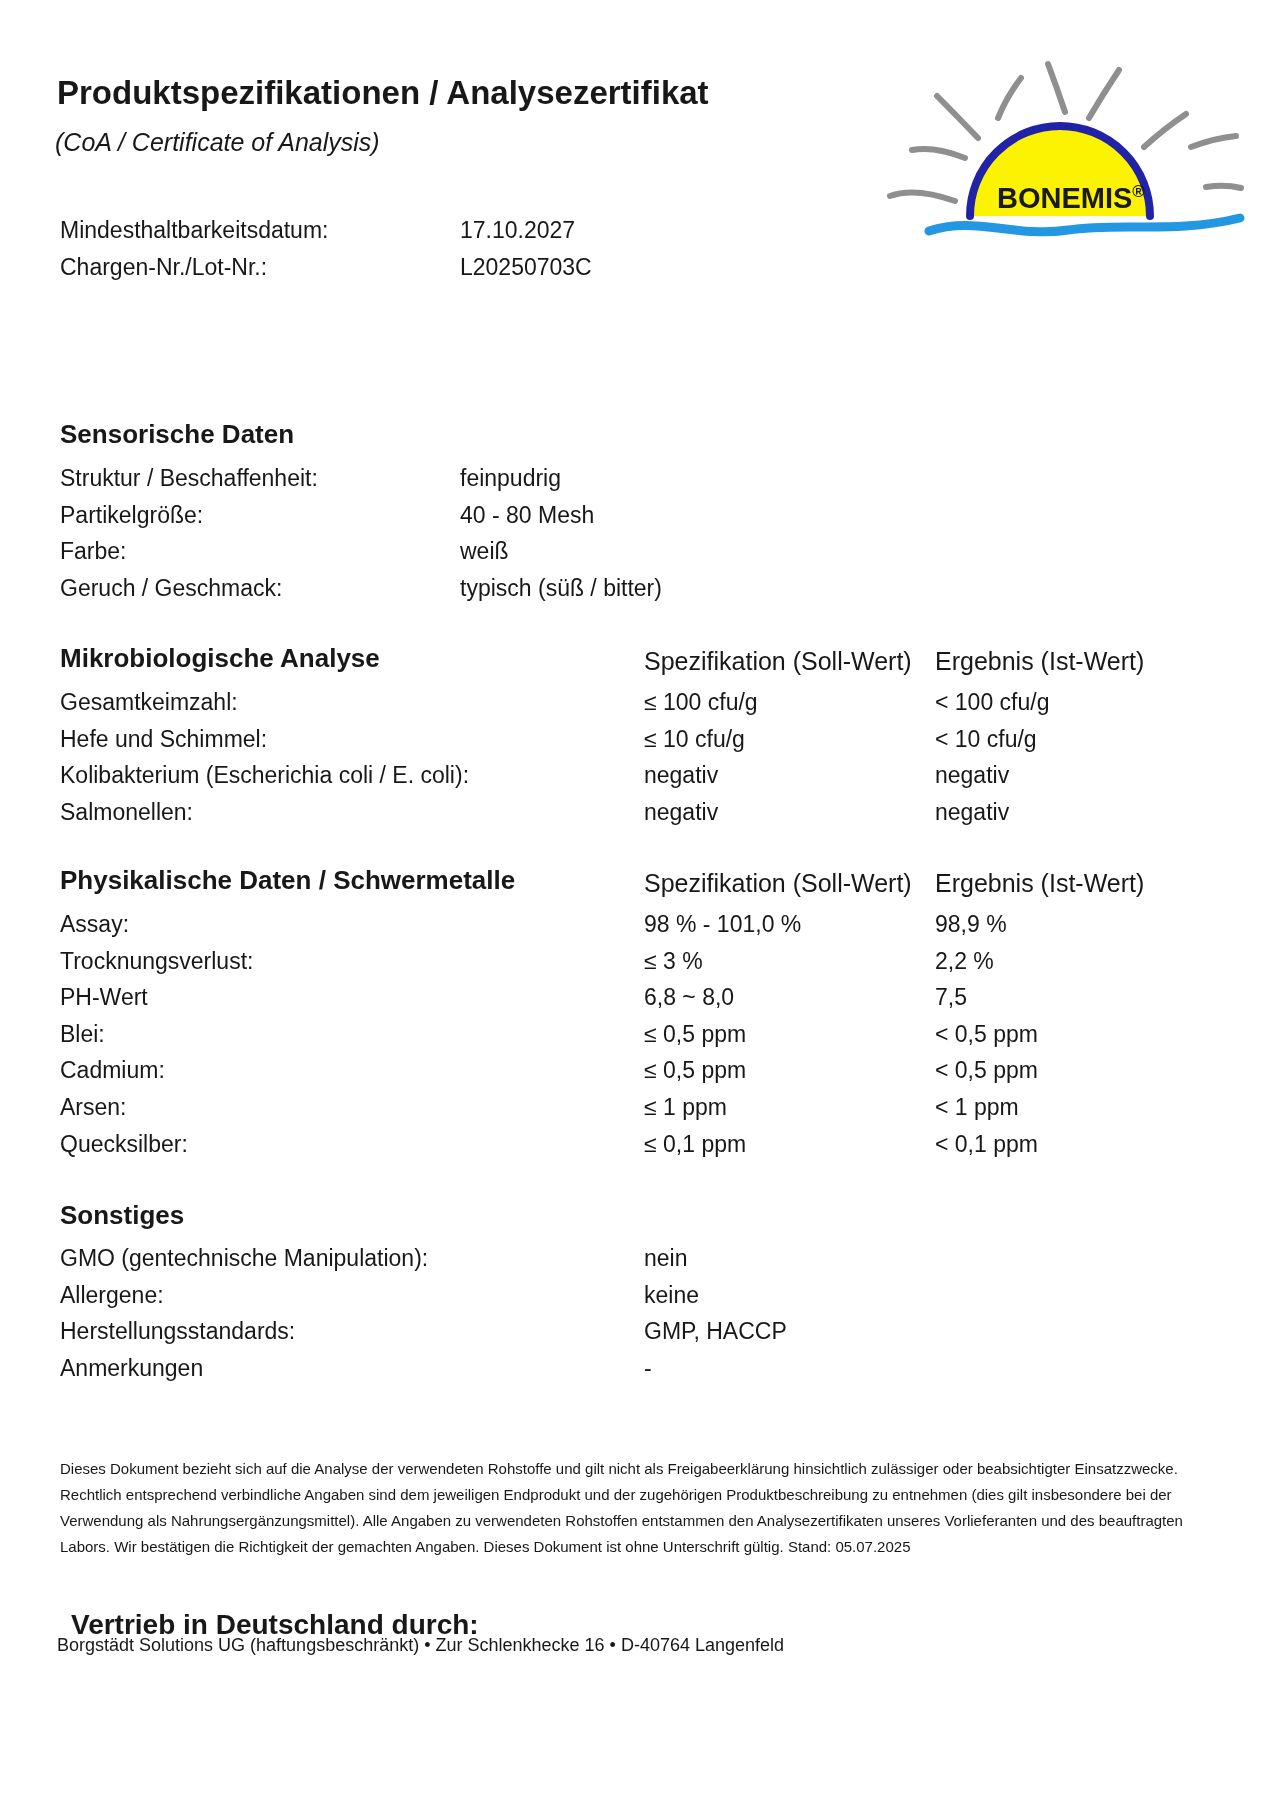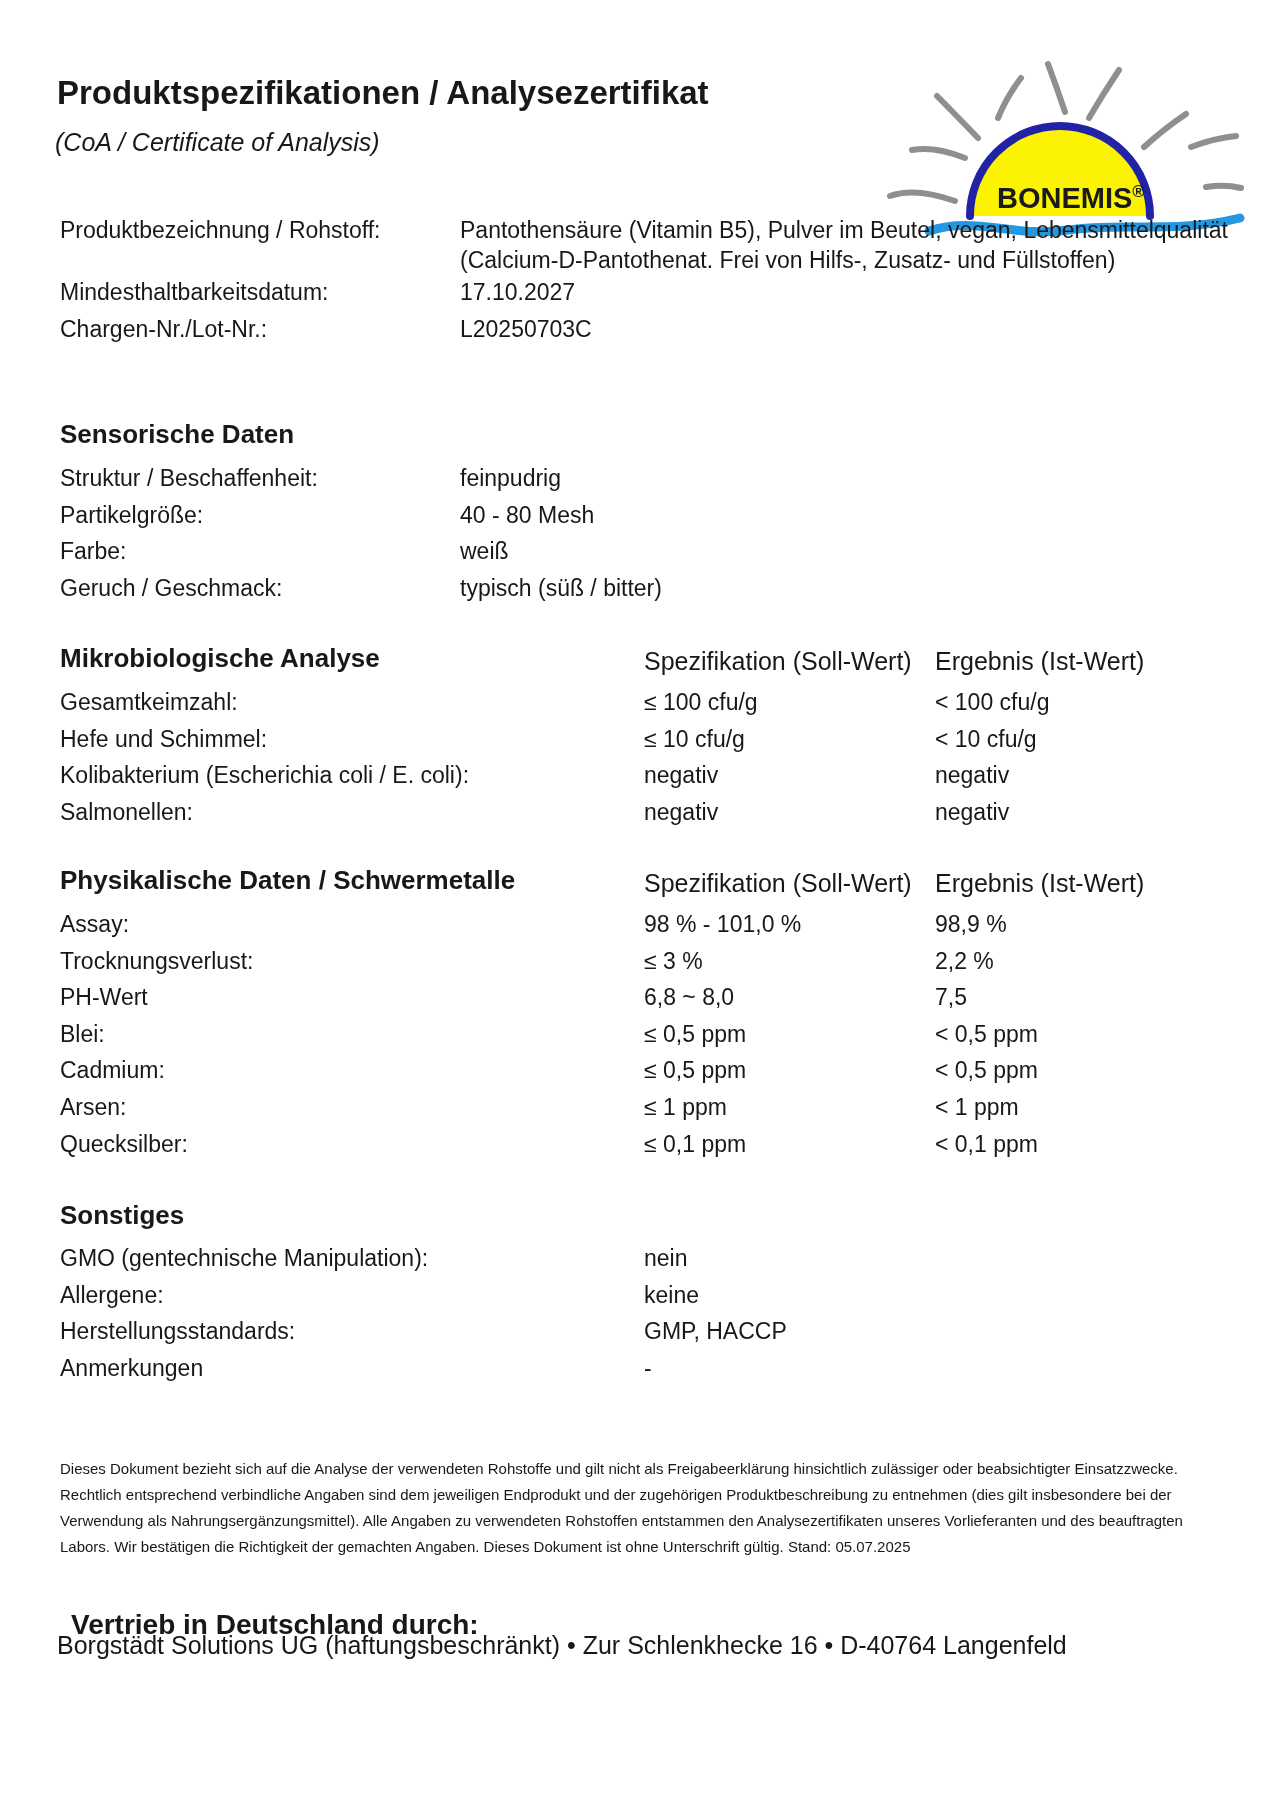--- a/index.html
+++ b/index.html
@@ -32,21 +32,21 @@
   .sec-produktdaten{top:203px;}
   .sec-sensorik{top:418px;}
   .sec-mikro{top:642px;}
   .sec-physik{top:864px;}
   .sec-sonstiges{top:1199px;}
   .rows-mikro{margin-top:13px;}
   .rows-sonst{margin-top:12px;}
   
   .disclaimer{left:60px;top:1456px;width:1158px;font-size:15px;line-height:26px;}
   .vertrieb-hdr{left:71px;top:1596px;font-size:28px;line-height:34px;font-weight:bold;white-space:nowrap;margin-top:12px;}
-  .vertrieb-line{left:57px;top:1630px;font-size:25px;line-height:31px;white-space:nowrap;}
+  .vertrieb-line{left:57px;top:1630px;font-size:18px;line-height:31px;white-space:nowrap;}
 </style>
 </head>
 <body>
 
 <div class="abs doc-title">Produktspezifikationen / Analysezertifikat</div>
 <div class="abs doc-subtitle">(CoA / Certificate of Analysis)</div>
 
 <div class="abs logo-box">
   <svg width="362" height="192" viewBox="0 0 362 192">
 
@@ -67,24 +67,20 @@
     <path d="M 85 166 A 90 90 0 0 1 265 166" fill="none" stroke-width="8" stroke-linecap="round" stroke="#2222A6"></path>
 
     <text x="112" y="158" font-size="29" font-weight="bold" font-family="Liberation Sans, DejaVu Sans, sans-serif" fill="#1A1A1A"><tspan>BONEMIS</tspan><tspan dy="-11" font-size="17">®</tspan></text>
 
     <path d="M 44 181 C 90 166, 130 188, 183 180 S 290 184, 355 168" fill="none" stroke-width="9" stroke-linecap="round" stroke="#2497E3"></path>
   </svg>
 </div>
 
 <div class="section sec-produktdaten">
   <div class="rows">
-    <div class="row tall">
-      <span class="cell label">Produktbezeichnung / Rohstoff:</span>
-      <span class="cell value wrap">Pantothensäure (Vitamin B5), Pulver im Beutel, vegan, Lebensmittelqualität (Calcium-D-Pantothenat. Frei von Hilfs-, Zusatz- und Füllstoffen)</span>
-    </div>
     <div class="row">
       <span class="cell label">Mindesthaltbarkeitsdatum:</span>
       <span class="cell value">17.10.2027</span>
     </div>
     <div class="row">
       <span class="cell label">Chargen-Nr./Lot-Nr.:</span>
       <span class="cell value">L20250703C</span>
     </div>
   </div>
 </div>

